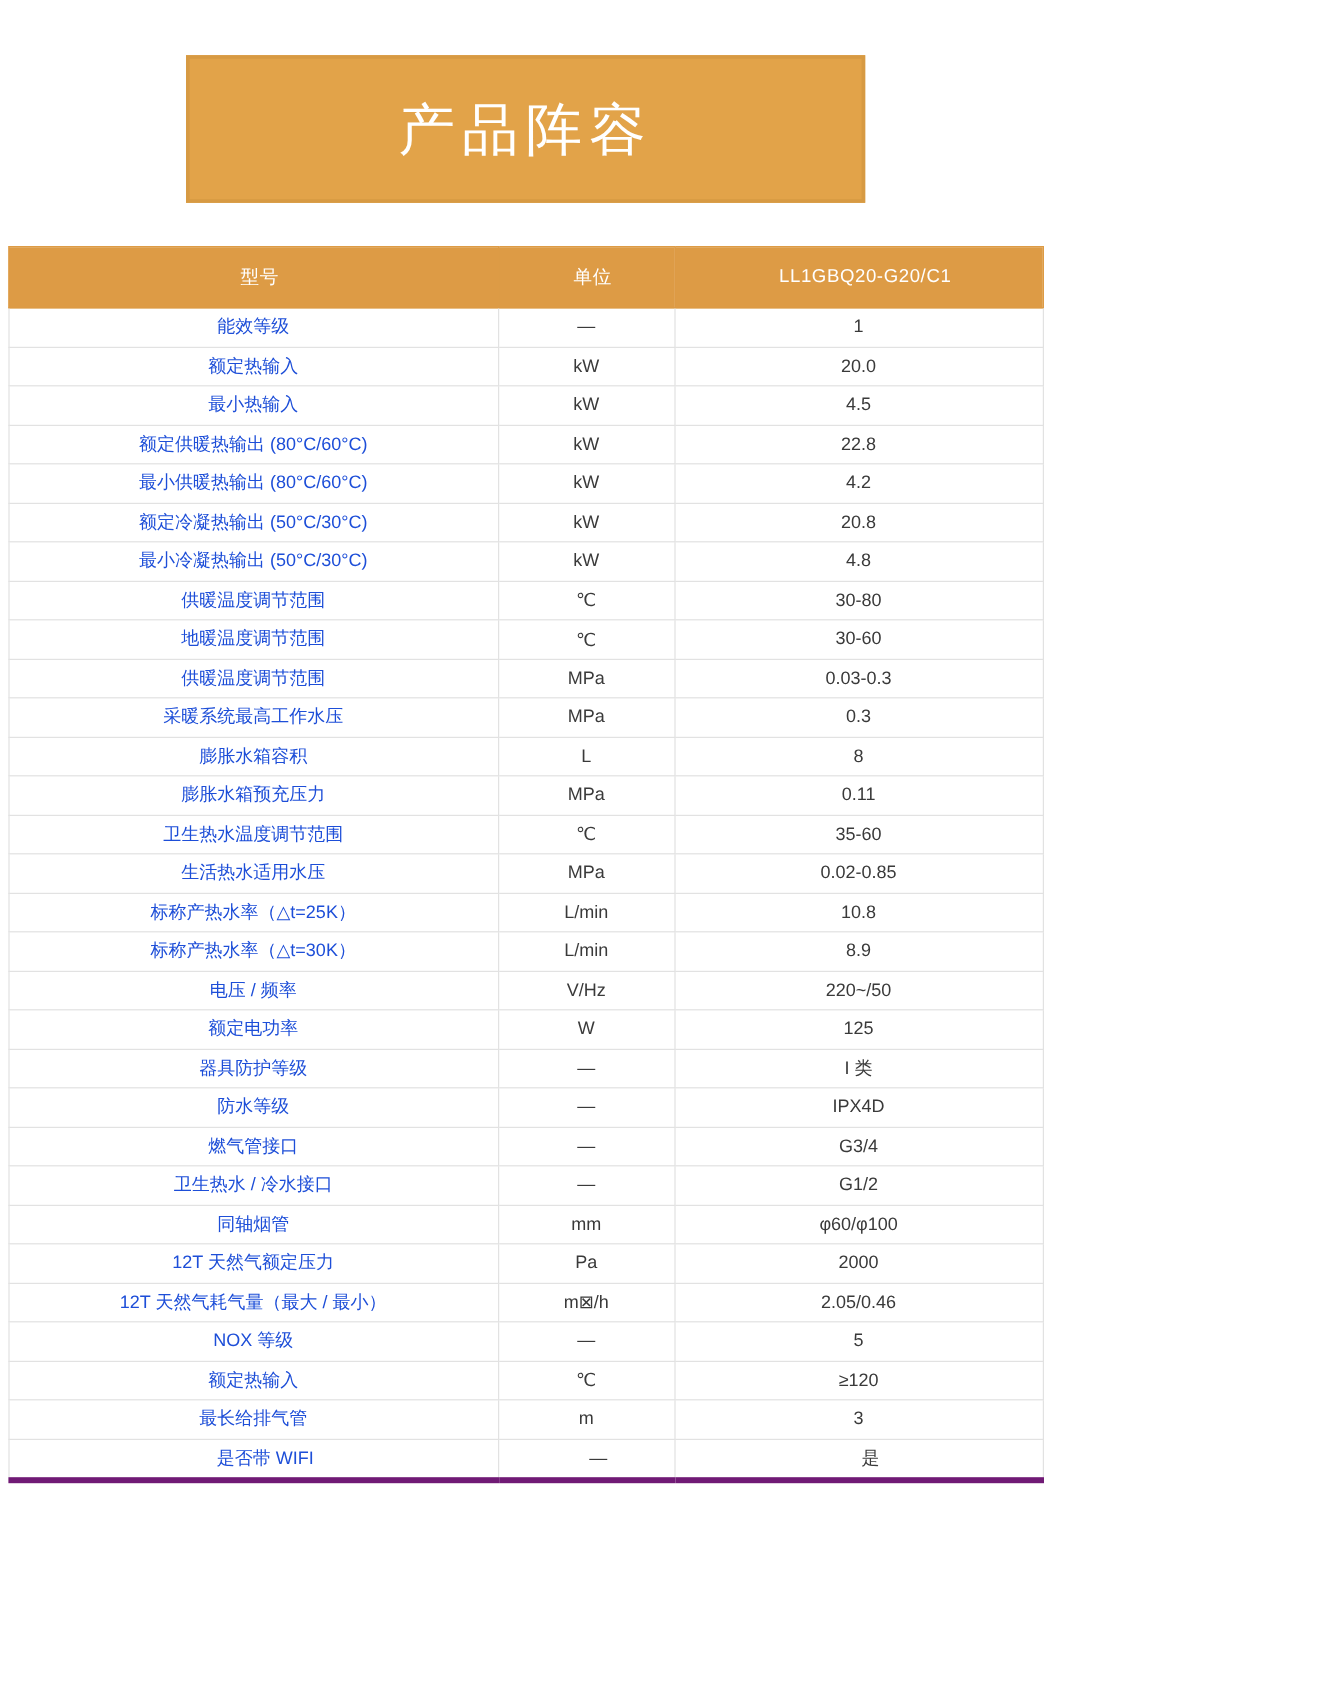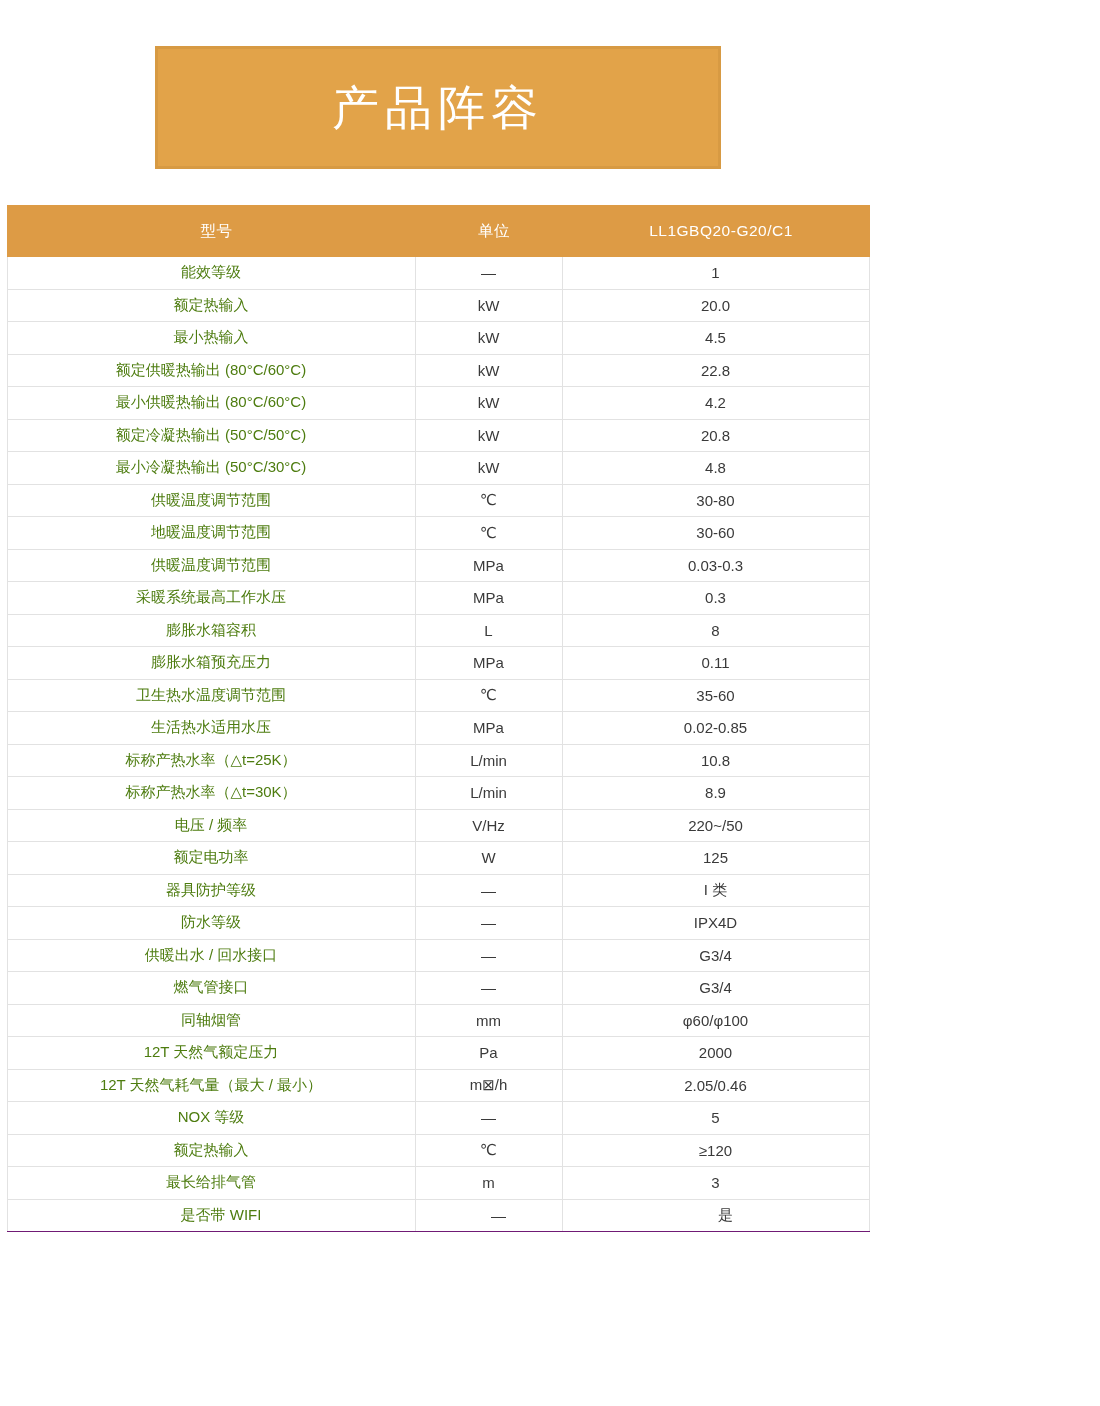--- a/index.html
+++ b/index.html
@@ -75,22 +75,22 @@
   table.spec tbody td {
     height: 31.5px;
     text-align: center;
     border: 1px solid #e2e2e2;
     color: #3a3a3a;
     font-size: 15px;
     padding: 0 4px;
     white-space: nowrap;
     overflow: hidden;
   }
-  table.spec tbody tr td:first-child { color: #4d7c0f; }
-  table.spec tbody tr:last-child td { border-bottom: 1px solid #701a75; padding-left: 24px; }
+  table.spec tbody tr td:first-child { color: #1d4ed8; }
+  table.spec tbody tr:last-child td { border-bottom: 5px solid #701a75; padding-left: 24px; }
 </style>
 </head>
 <body>
 
 <div class="page">
 
   <div class="banner-wrap">
     <div class="banner">
       <div class="banner-text">产品阵容</div>
     </div>
@@ -130,21 +130,21 @@
             <td>额定供暖热输出 (80°C/60°C)</td>
             <td>kW</td>
             <td>22.8</td>
           </tr>
           <tr>
             <td>最小供暖热输出 (80°C/60°C)</td>
             <td>kW</td>
             <td>4.2</td>
           </tr>
           <tr>
-            <td>额定冷凝热输出 (50°C/50°C)</td>
+            <td>额定冷凝热输出 (50°C/30°C)</td>
             <td>kW</td>
             <td>20.8</td>
           </tr>
           <tr>
             <td>最小冷凝热输出 (50°C/30°C)</td>
             <td>kW</td>
             <td>4.8</td>
           </tr>
           <tr>
             <td>供暖温度调节范围</td>
@@ -210,28 +210,28 @@
             <td>器具防护等级</td>
             <td>—</td>
             <td>I 类</td>
           </tr>
           <tr>
             <td>防水等级</td>
             <td>—</td>
             <td>IPX4D</td>
           </tr>
           <tr>
-            <td>供暖出水 / 回水接口</td>
+            <td>燃气管接口</td>
             <td>—</td>
             <td>G3/4</td>
           </tr>
           <tr>
-            <td>燃气管接口</td>
-            <td>—</td>
-            <td>G3/4</td>
+            <td>卫生热水 / 冷水接口</td>
+            <td>—</td>
+            <td>G1/2</td>
           </tr>
           <tr>
             <td>同轴烟管</td>
             <td>mm</td>
             <td>φ60/φ100</td>
           </tr>
           <tr>
             <td>12T 天然气额定压力</td>
             <td>Pa</td>
             <td>2000</td>

